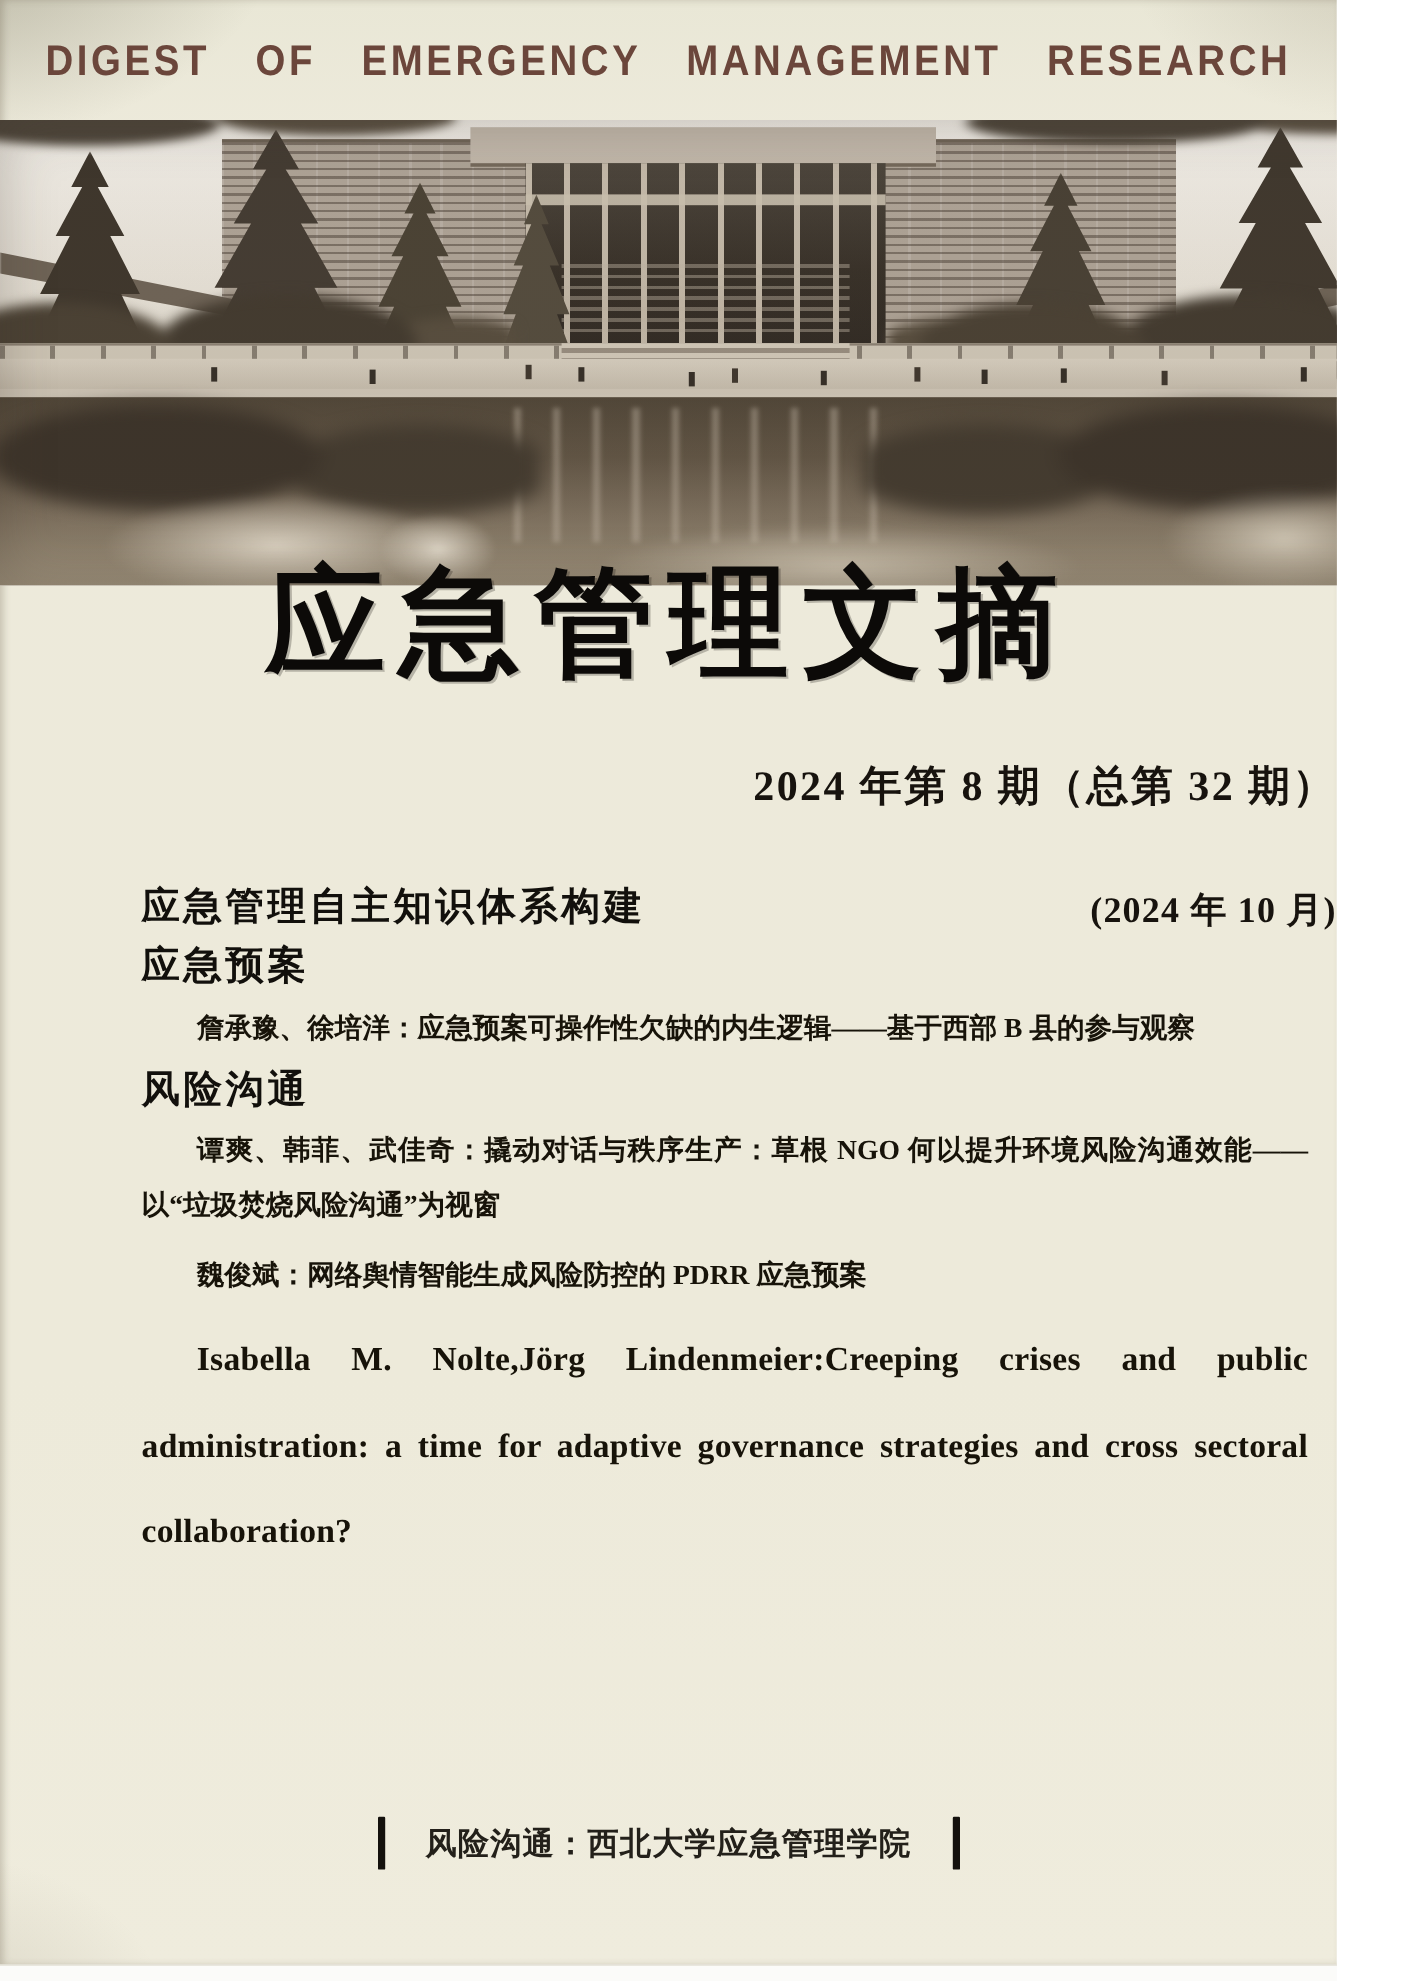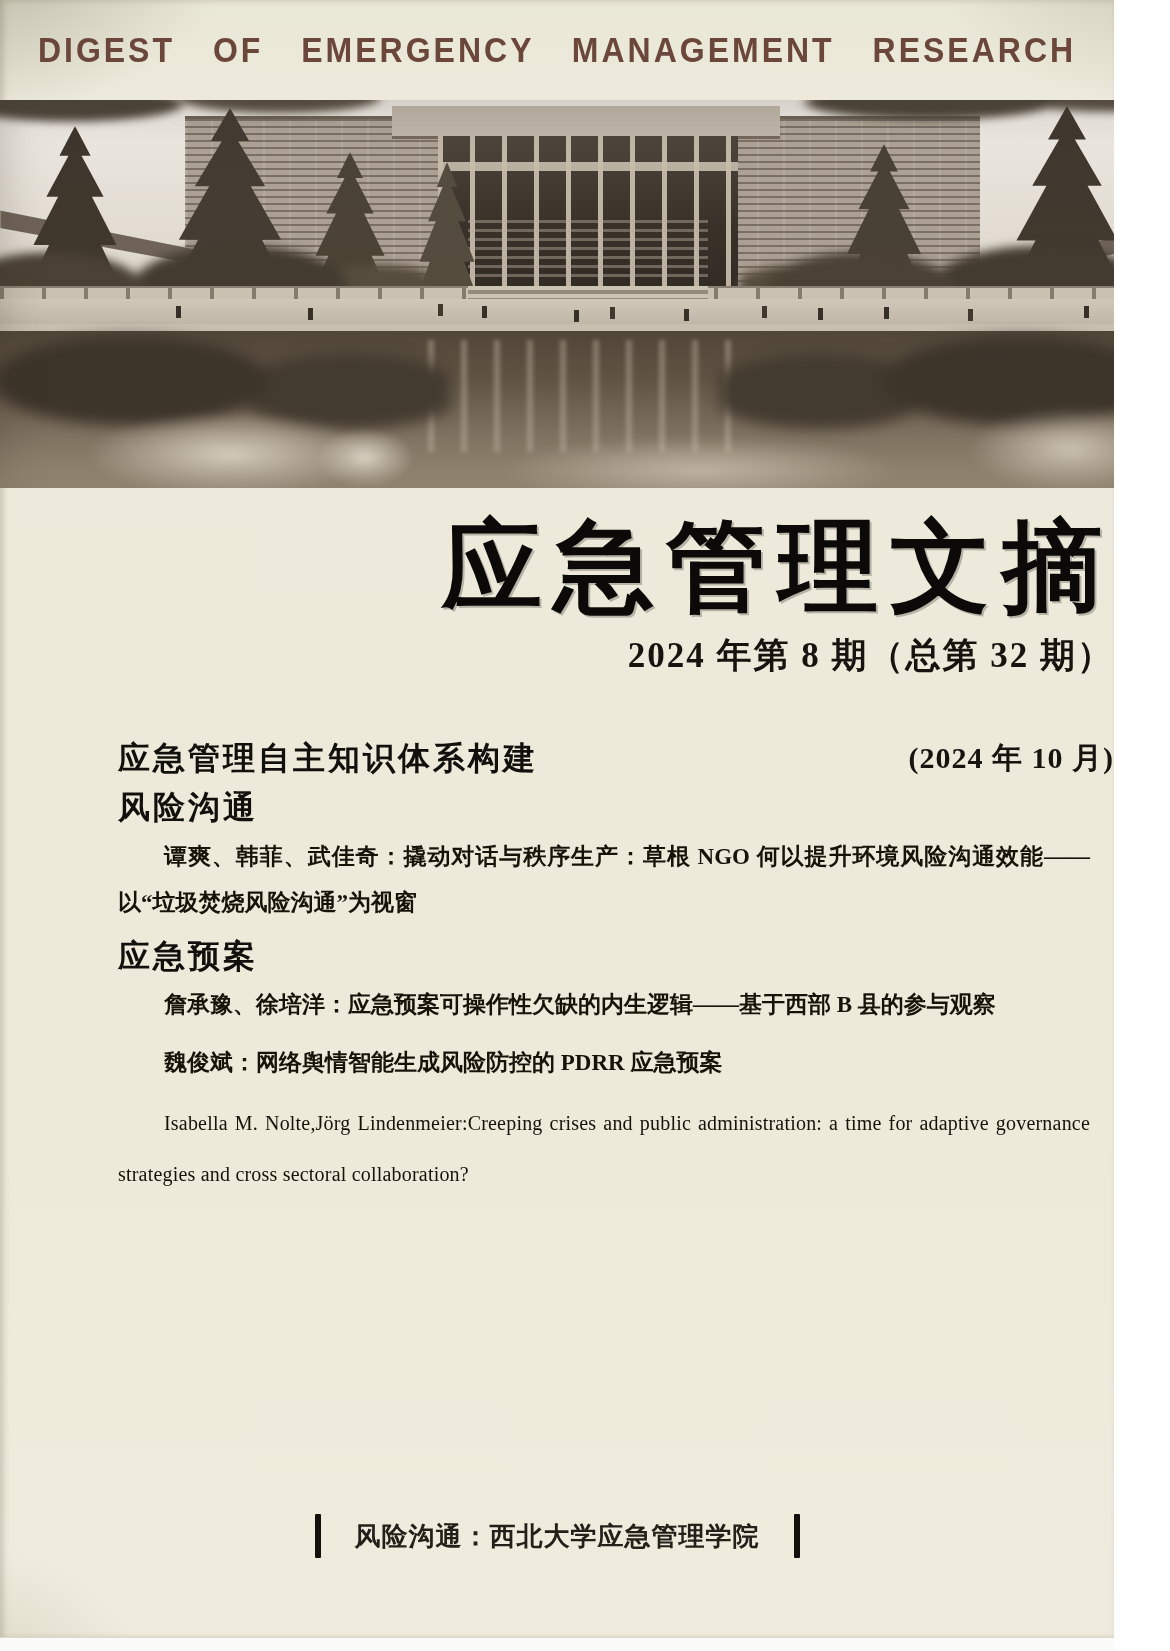--- a/index.html
+++ b/index.html
@@ -86,35 +86,35 @@
   .p-glow2{left:300px;top:318px;width:130px;height:80px;filter:blur(2px);
       background:radial-gradient(closest-side, #f1ebdd, rgba(241,235,221,0) 75%);}
   .p-glow3{left:430px;top:325px;width:540px;height:95px;filter:blur(4px);
       background:radial-gradient(closest-side, rgba(226,218,200,.85), rgba(226,218,200,0) 75%);}
   .p-glow4{left:930px;top:290px;width:280px;height:120px;filter:blur(4px);
       background:radial-gradient(closest-side, rgba(232,225,208,.9), rgba(232,225,208,0) 72%);}
   .p-tone{left:0;top:0;width:100%;height:100%;pointer-events:none;
       background:linear-gradient(180deg, rgba(110,90,68,.08), rgba(110,90,68,.16));
       box-shadow:inset 0 0 46px rgba(60,50,40,.28);}
   
-  .title{position:absolute;left:0;top:512px;width:100%;margin:0;text-align:right;
-      font-family:Liberation Serif, serif;font-weight:700;font-size:100px;line-height:1.12;
+  .title{position:absolute;left:0;top:463px;width:100%;margin:0;text-align:center;
+      font-family:Liberation Sans, sans-serif;font-weight:700;font-size:100px;line-height:1.12;
       letter-spacing:12px;color:#0c0a08;text-shadow:2px 2px 0 rgba(20,16,12,.25);}
   .issue-line{position:absolute;left:0;top:632px;width:100%;text-align:right;
       font-weight:700;font-size:35px;letter-spacing:2px;}
   .date-line{position:absolute;left:0;top:738px;width:100%;text-align:right;
       font-weight:700;font-size:30px;letter-spacing:1px;}
   
   .toc{position:absolute;left:118px;top:740px;width:972px;}
   .toc-section{margin:0 0 12px 0;}
-  .toc-heading{margin:0 0 8px 0;font-family:Liberation Serif, serif;font-weight:700;
+  .toc-heading{margin:0 0 8px 0;font-family:Liberation Mono, monospace;font-weight:700;
       font-size:32px;line-height:1.15;letter-spacing:3px;color:#12100c;}
   .toc-item{margin:0;font-size:23px;font-weight:600;line-height:2.0;
       text-indent:46px;text-align:justify;color:#171309;}
-  .toc-item.latin{font-weight:400;font-size:20px;line-height:2.55;letter-spacing:.2px;}
+  .toc-item.latin{font-weight:700;font-size:28px;line-height:2.55;letter-spacing:.2px;}
   
   .footer{position:absolute;left:0;top:1514px;width:100%;display:flex;align-items:center;justify-content:center;}
   .footer .bar{width:6px;height:44px;background:#14110d;border-radius:1px;}
   .footer .bar.left{margin-right:34px;}
   .footer .bar.right{margin-left:34px;}
   .footer .label{font-family:"Liberation Sans",sans-serif;font-weight:700;font-size:26px;
       letter-spacing:1px;color:#23201a;}
   
   .bottom-strip{position:absolute;left:0;bottom:0;width:100%;height:13px;background:#fbfbf9;border-top:1px solid #dcd9cc;}
 </style>
@@ -167,26 +167,26 @@
 
     <h1 class="title">应急管理文摘</h1>
     <div class="issue-line">2024 年第 8 期（总第 32 期）</div>
     <div class="date-line">(2024 年 10 月)</div>
 
     <div class="toc">
       <div class="toc-section">
         <h2 class="toc-heading">应急管理自主知识体系构建</h2>
       </div>
       <div class="toc-section">
+        <h2 class="toc-heading">应急预案</h2>
+        <p class="toc-item">詹承豫、徐培洋：应急预案可操作性欠缺的内生逻辑——基于西部 B 县的参与观察</p>
+      </div>
+      <div class="toc-section">
         <h2 class="toc-heading">风险沟通</h2>
         <p class="toc-item">谭爽、韩菲、武佳奇：撬动对话与秩序生产：草根 NGO 何以提升环境风险沟通效能——以“垃圾焚烧风险沟通”为视窗</p>
-      </div>
-      <div class="toc-section">
-        <h2 class="toc-heading">应急预案</h2>
-        <p class="toc-item">詹承豫、徐培洋：应急预案可操作性欠缺的内生逻辑——基于西部 B 县的参与观察</p>
       </div>
       <div class="toc-section">
         <p class="toc-item">魏俊斌：网络舆情智能生成风险防控的 PDRR 应急预案</p>
       </div>
       <div class="toc-section">
         <p class="toc-item latin">Isabella M. Nolte,Jörg Lindenmeier:Creeping crises and public administration: a time for adaptive governance strategies and cross sectoral collaboration?</p>
       </div>
     </div>
 
     <div class="footer">

